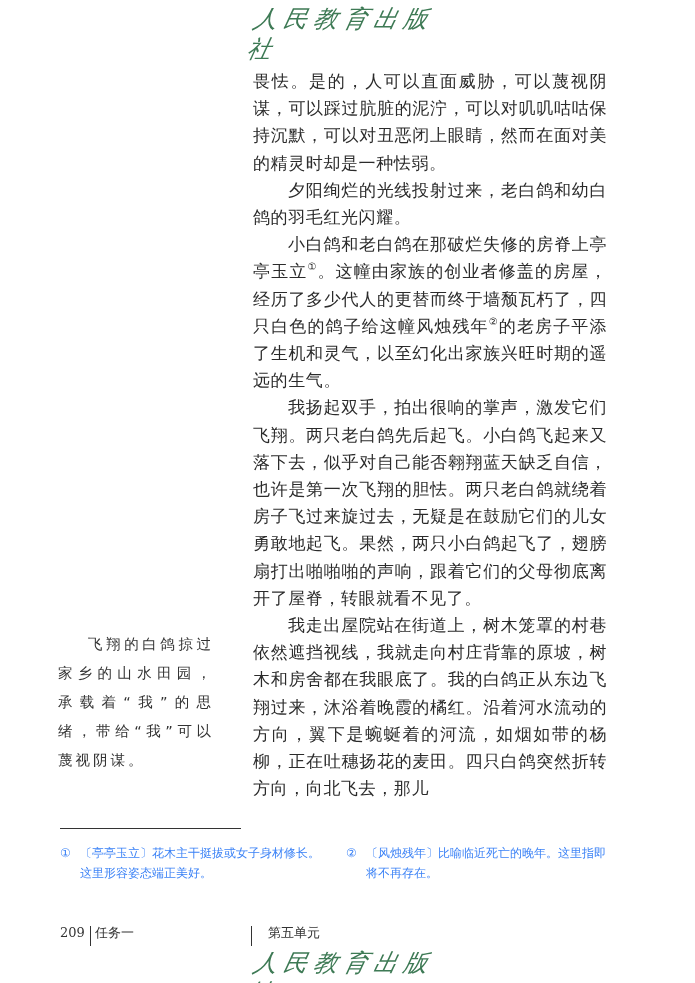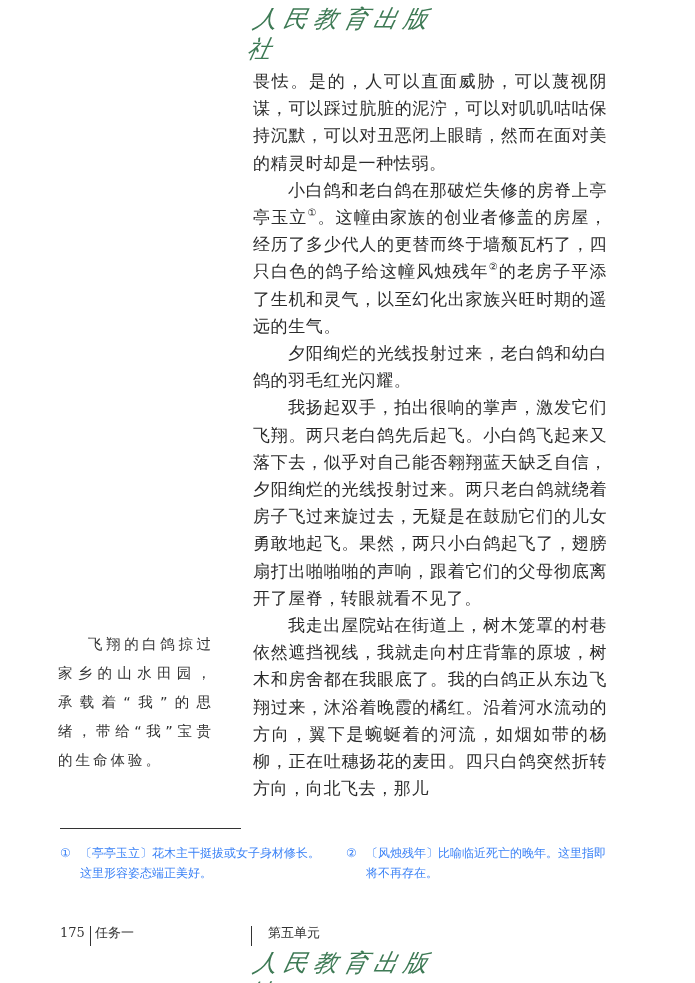--- a/index.html
+++ b/index.html
@@ -49,41 +49,41 @@
     .task-label { left: 95px; }
     .unit-label { left: 268px; }
   </style>
 </head>
 <body>
 
 <div class="logo logo-top">人民教育出版社</div>
 
 <div class="main">
   <p>畏怯。是的，人可以直面威胁，可以蔑视阴谋，可以踩过肮脏的泥泞，可以对叽叽咕咕保持沉默，可以对丑恶闭上眼睛，然而在面对美的精灵时却是一种怯弱。</p>
+  <p class="indent">夕阳绚烂的光线投射过来，老白鸽和幼白鸽的羽毛红光闪耀。</p>
   <p class="indent"><span>小白鸽和老白鸽在那破烂失修的房脊上亭亭玉立</span><sup class="fn">①</sup><span>。这幢由家族的创业者修盖的房屋，经历了多少代人的更替而终于墙颓瓦朽了，四只白色的鸽子给这幢风烛残年</span><sup class="fn">②</sup><span>的老房子平添了生机和灵气，以至幻化出家族兴旺时期的遥远的生气。</span></p>
-  <p class="indent">夕阳绚烂的光线投射过来，老白鸽和幼白鸽的羽毛红光闪耀。</p>
-  <p class="indent">我扬起双手，拍出很响的掌声，激发它们飞翔。两只老白鸽先后起飞。小白鸽飞起来又落下去，似乎对自己能否翱翔蓝天缺乏自信，夕阳绚烂的光线投射过来。两只老白鸽就绕着房子飞过来旋过去，无疑是在鼓励它们的儿女勇敢地起飞。果然，两只小白鸽起飞了，翅膀扇打出啪啪啪的声响，跟着它们的父母彻底离开了屋脊，转眼就看不见了。</p>
+  <p class="indent">我扬起双手，拍出很响的掌声，激发它们飞翔。两只老白鸽先后起飞。小白鸽飞起来又落下去，似乎对自己能否翱翔蓝天缺乏自信，也许是第一次飞翔的胆怯。两只老白鸽就绕着房子飞过来旋过去，无疑是在鼓励它们的儿女勇敢地起飞。果然，两只小白鸽起飞了，翅膀扇打出啪啪啪的声响，跟着它们的父母彻底离开了屋脊，转眼就看不见了。</p>
   <p class="indent">我走出屋院站在街道上，树木笼罩的村巷依然遮挡视线，我就走向村庄背靠的原坡，树木和房舍都在我眼底了。我的白鸽正从东边飞翔过来，沐浴着晚霞的橘红。沿着河水流动的方向，翼下是蜿蜒着的河流，如烟如带的杨柳，正在吐穗扬花的麦田。四只白鸽突然折转方向，向北飞去，那儿</p>
 </div>
 
 <div class="sidenote">
-  <p>飞翔的白鸽掠过家乡的山水田园，承载着“我”的思绪，带给“我”宝贵的生命体验。</p>
+  <p>飞翔的白鸽掠过家乡的山水田园，承载着“我”的思绪，带给“我”可以蔑视阴谋。</p>
 </div>
 
 <div class="fn-rule"></div>
 
 <div class="footnote fn1">
   <div><span class="num">①</span><span>〔亭亭玉立〕</span><span>花木主干挺拔或女子身材修长。</span></div>
   <div class="cont">这里形容姿态端正美好。</div>
 </div>
 
 <div class="footnote fn2">
   <div><span class="num">②</span><span>〔风烛残年〕</span><span>比喻临近死亡的晚年。这里指即</span></div>
   <div class="cont">将不再存在。</div>
 </div>
 
-<div class="page-foot page-num" style="position:absolute;">175</div>
+<div class="page-foot page-num" style="position:absolute;">209</div>
 <div class="sep sep1"></div>
 <div class="page-foot task-label" style="position:absolute;">任务一</div>
 <div class="sep sep2"></div>
 <div class="page-foot unit-label" style="position:absolute;">第五单元</div>
 
 <div class="logo logo-bottom">人民教育出版社</div>
 
 </body></html>

